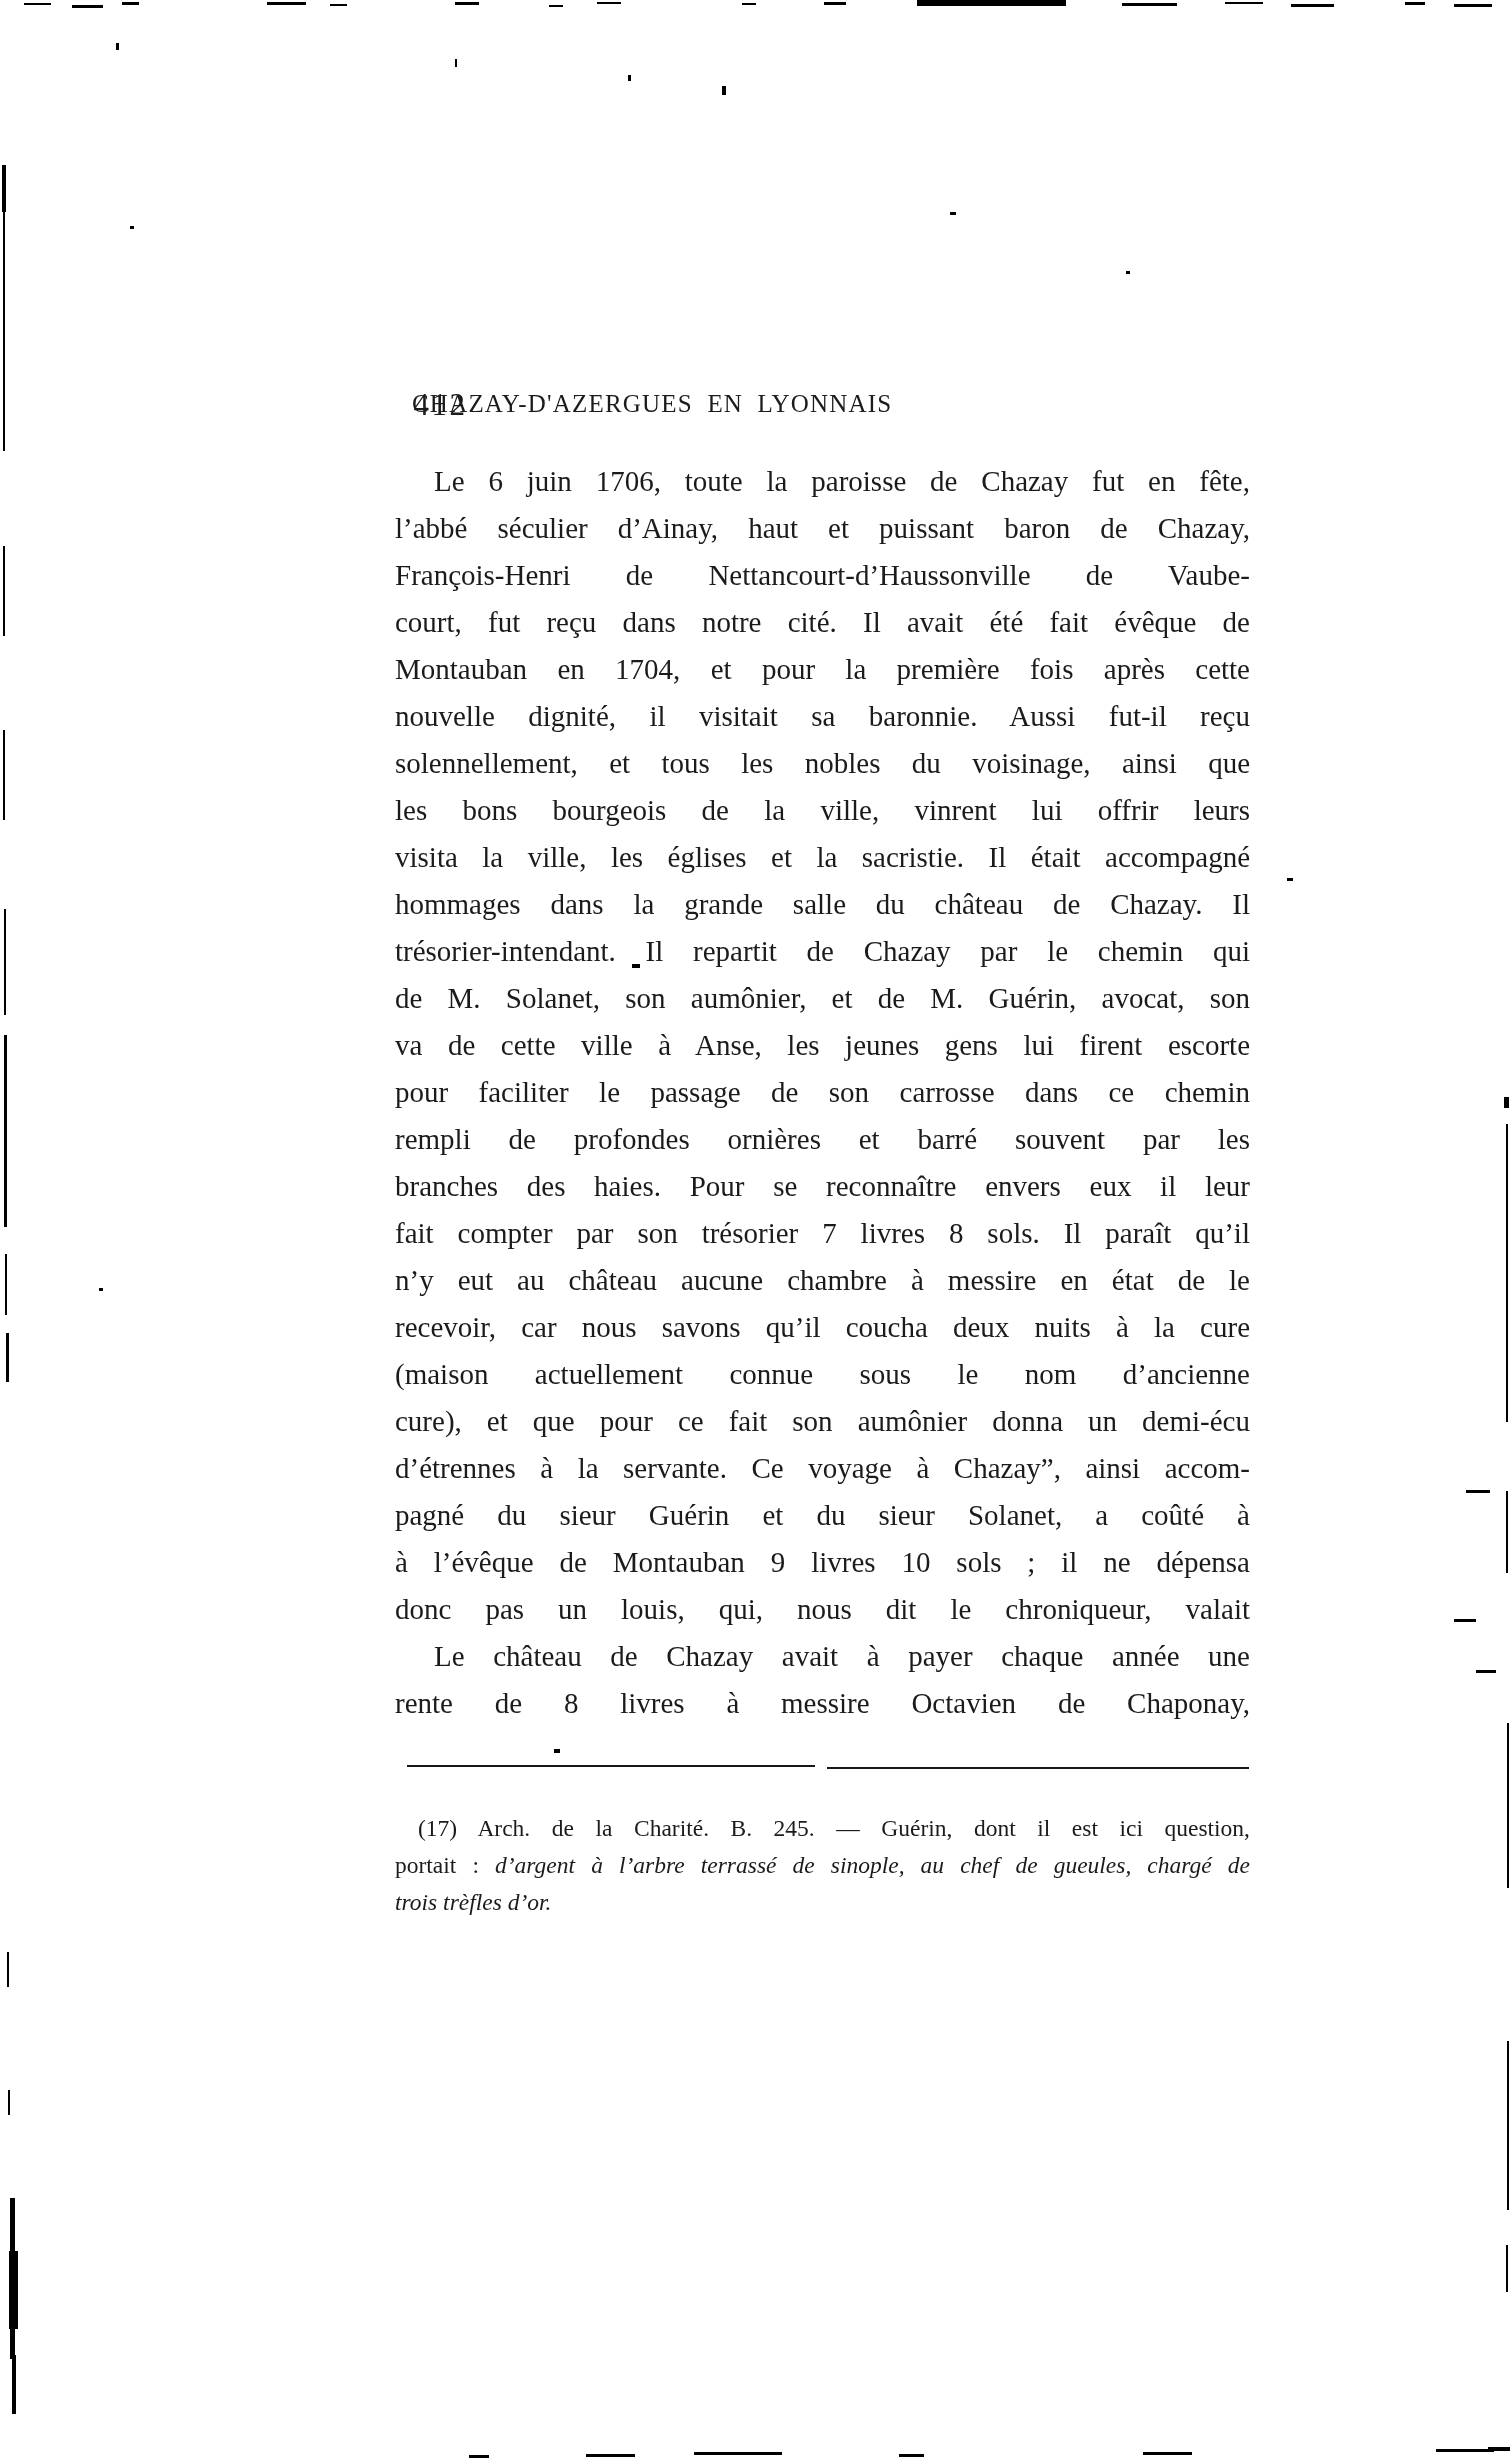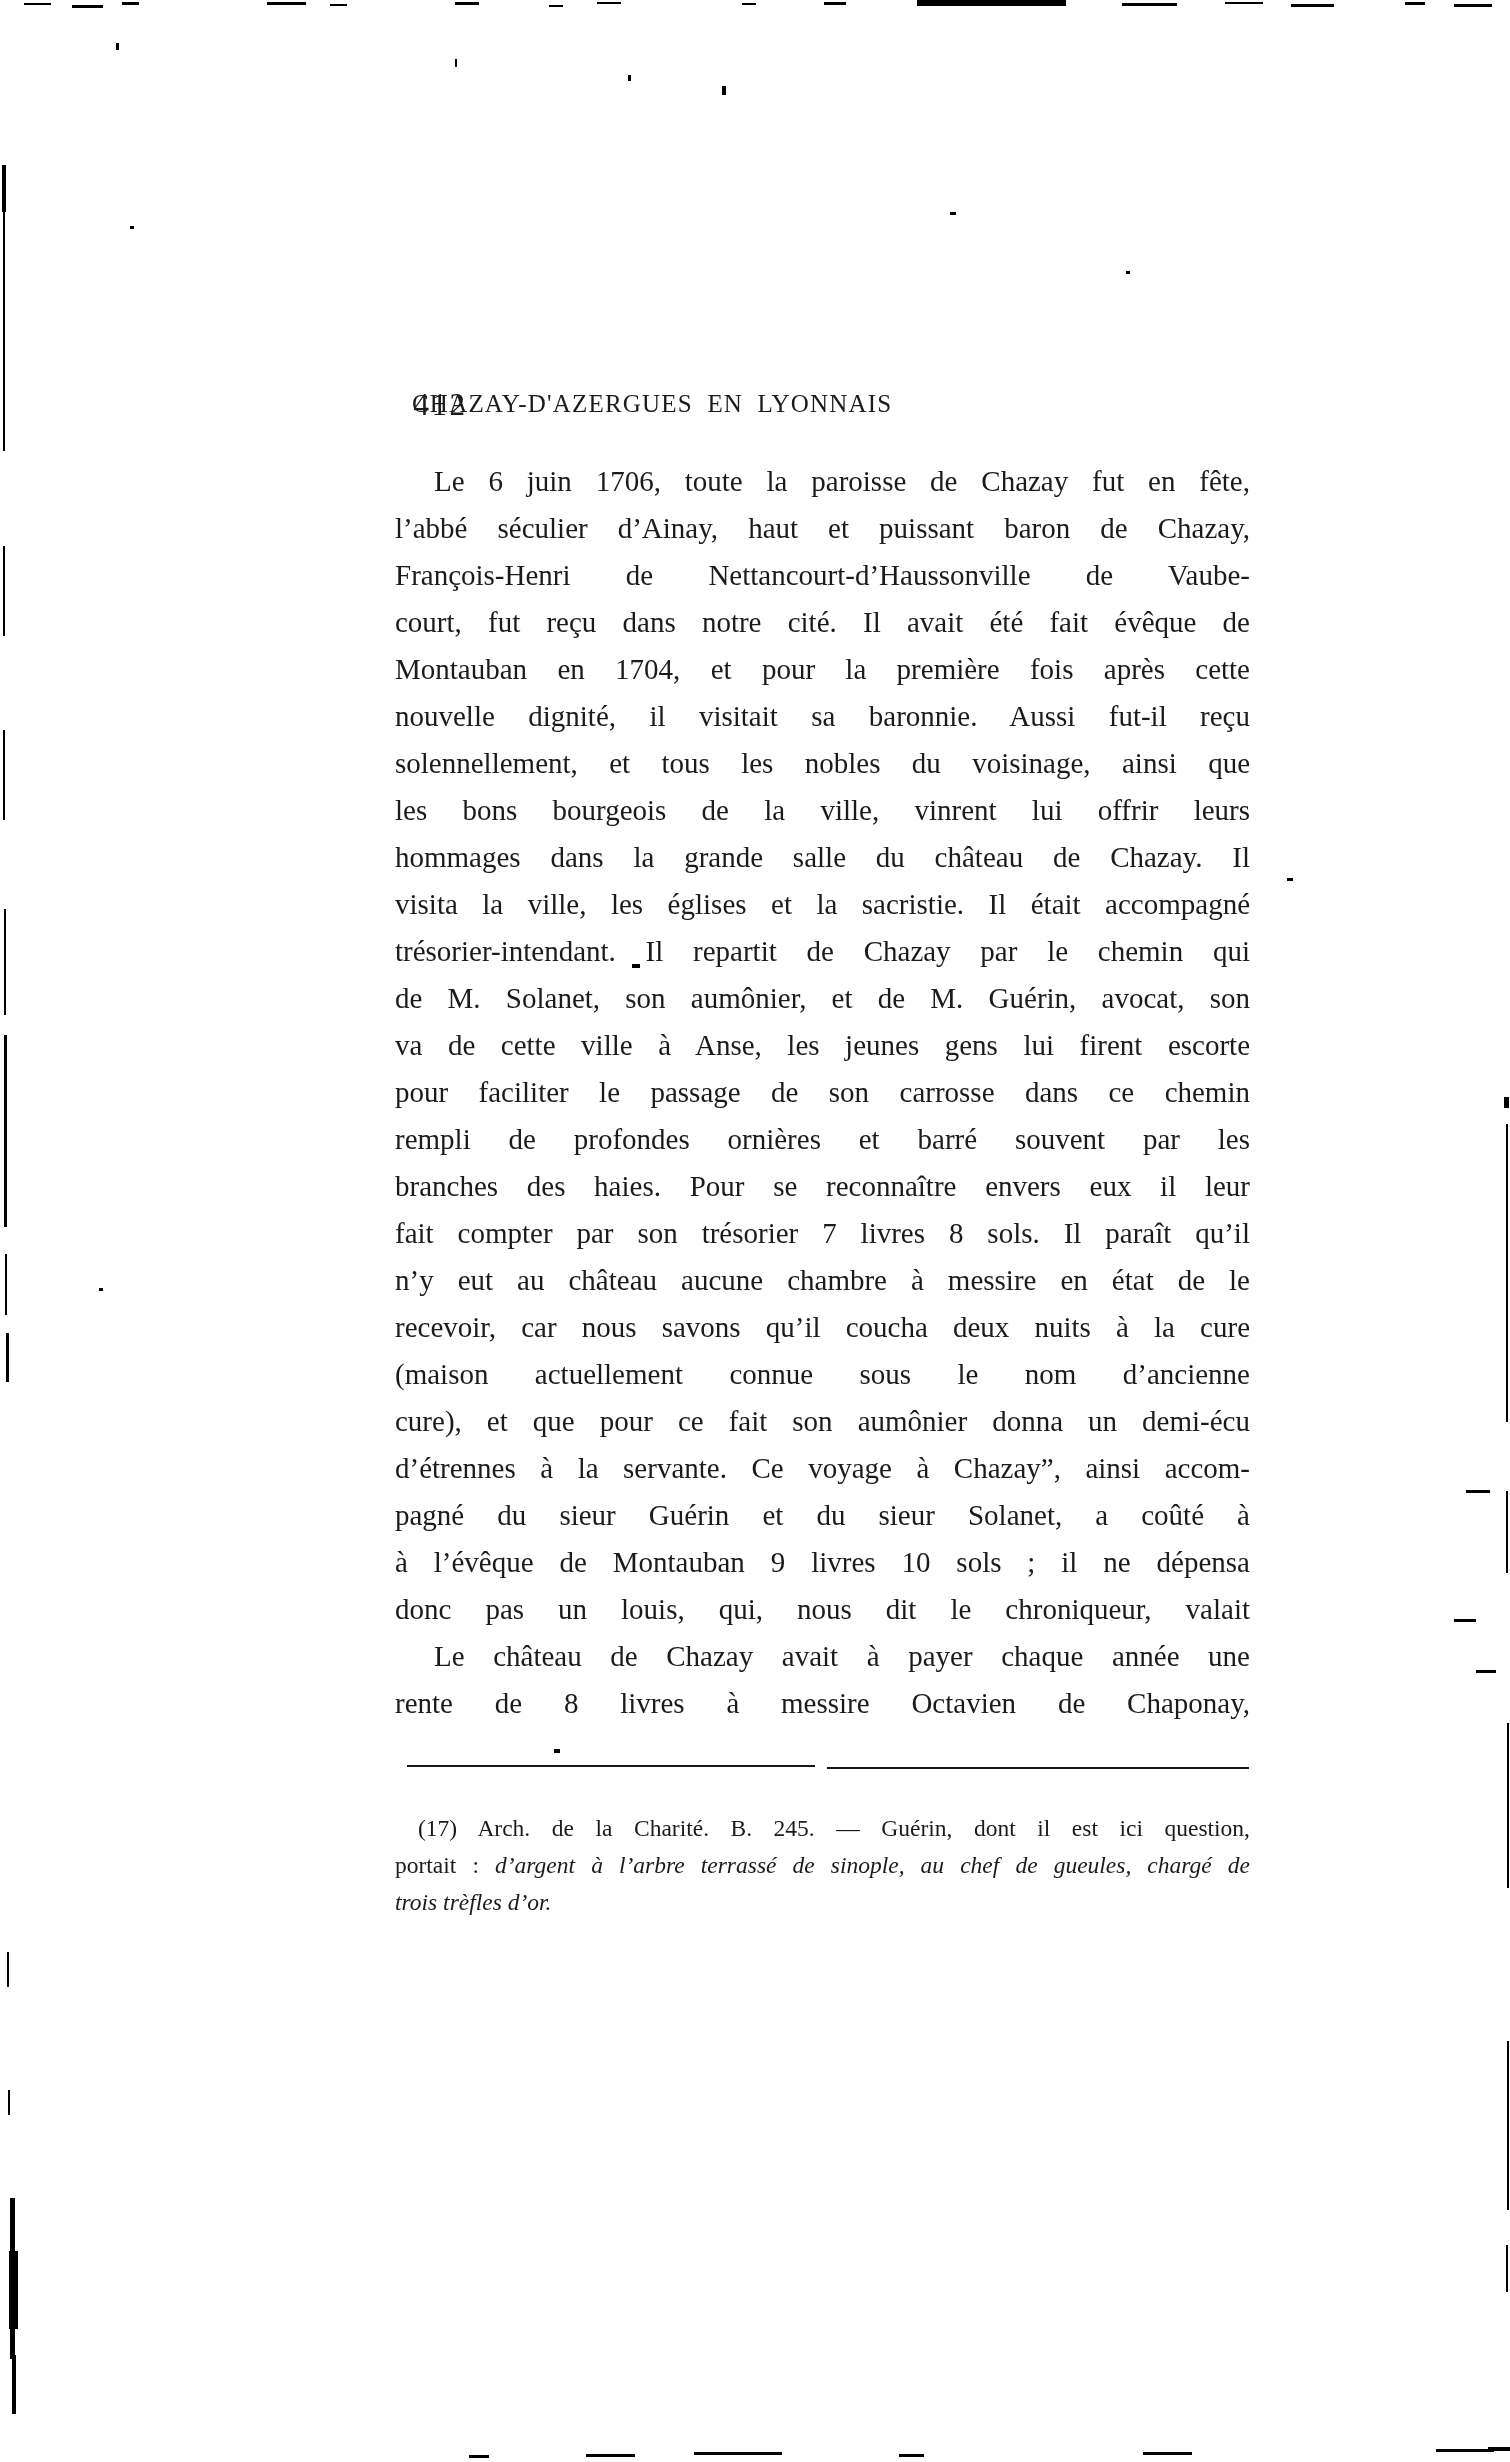--- a/index.html
+++ b/index.html
@@ -116,22 +116,22 @@
 
   <div class="text-block">
     <div class="line indent">Le 6 juin 1706, toute la paroisse de Chazay fut en fête,</div>
     <div class="line">l’abbé séculier d’Ainay, haut et puissant baron de Chazay,</div>
     <div class="line">François-Henri de Nettancourt-d’Haussonville de Vaube-</div>
     <div class="line">court, fut reçu dans notre cité. Il avait été fait évêque de</div>
     <div class="line">Montauban en 1704, et pour la première fois après cette</div>
     <div class="line">nouvelle dignité, il visitait sa baronnie. Aussi fut-il reçu</div>
     <div class="line">solennellement, et tous les nobles du voisinage, ainsi que</div>
     <div class="line">les bons bourgeois de la ville, vinrent lui offrir leurs</div>
+    <div class="line">visita la ville, les églises et la sacristie. Il était accompagné</div>
     <div class="line">hommages dans la grande salle du château de Chazay. Il</div>
-    <div class="line">visita la ville, les églises et la sacristie. Il était accompagné</div>
     <div class="line">trésorier-intendant. Il repartit de Chazay par le chemin qui</div>
     <div class="line">de M. Solanet, son aumônier, et de M. Guérin, avocat, son</div>
     <div class="line">va de cette ville à Anse, les jeunes gens lui firent escorte</div>
     <div class="line">pour faciliter le passage de son carrosse dans ce chemin</div>
     <div class="line">rempli de profondes ornières et barré souvent par les</div>
     <div class="line">branches des haies. Pour se reconnaître envers eux il leur</div>
     <div class="line">fait compter par son trésorier 7 livres 8 sols. Il paraît qu’il</div>
     <div class="line">n’y eut au château aucune chambre à messire en état de le</div>
     <div class="line">recevoir, car nous savons qu’il coucha deux nuits à la cure</div>
     <div class="line">(maison actuellement connue sous le nom d’ancienne</div>

